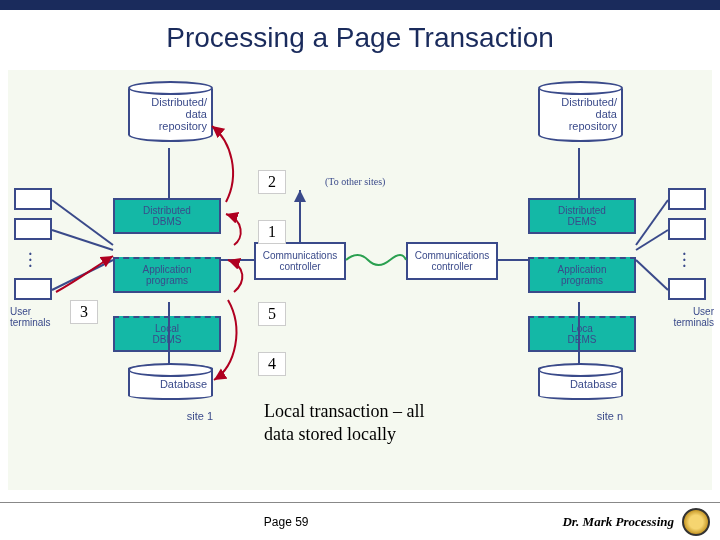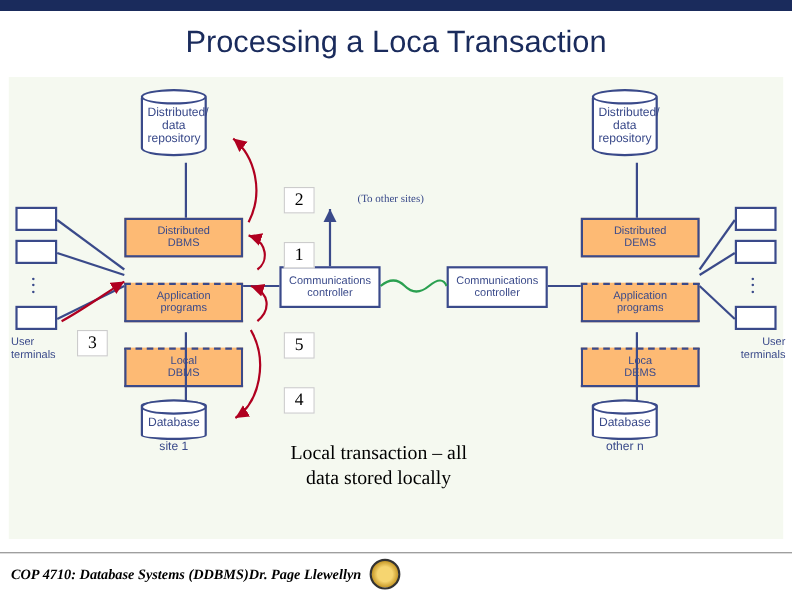--- a/index.html
+++ b/index.html
@@ -54,56 +54,56 @@
     border-radius: 50%;
     background: radial-gradient(circle, #f6d570 40%, #c89a2a 70%);
     border: 2px solid #333;
     margin-left: 8px;
     flex: 0 0 auto;
   }
 
   
   .cyl {
     position: absolute;
-    width: 60px;
+    width: 85px;
     font-family: Arial, sans-serif;
     font-size: 11px;
     color: #3a4a8a;
-    text-align: center;
+    text-align: right;
   }
   .cyl .body {
     border: 2px solid #3a4a8a;
     border-radius: 50% / 12%;
     padding: 12px 4px 8px;
     background: #fff;
   }
   .cyl .top-ellipse {
     position: absolute;
     top: -1px; left: 0; right: 0;
     height: 14px;
     border: 2px solid #3a4a8a;
     border-radius: 50%;
     background: #fff;
   }
   .cyl .label-below {
-    margin-top: 0;
+    margin-top: 10px;
     font-size: 11px;
   }
 
   
   .stack {
     position: absolute;
     width: 108px;
     font-family: Arial, sans-serif;
     font-size: 10px;
     color: #3a4a8a;
   }
   .stack .row {
     border: 2px solid #3a4a8a;
-    background: #fdba74;
+    background: #14b8a6;
     text-align: center;
     padding: 5px 2px;
   }
   .stack .row + .row { border-top-style: dashed; margin-top: 23px; }
 
   
   .comm {
     position: absolute;
     width: 92px;
     border: 2px solid #3a4a8a;
@@ -149,42 +149,41 @@
     line-height: 22px;
     z-index: 10;
   }
 
   .caption {
     position: absolute;
     font-family: Georgia, serif;
     font-size: 18px;
     color: #000;
     line-height: 1.25;
-    text-align: center;
   }
   .tos {
     position: absolute;
     font-family: Liberation Serif, serif;
     font-size: 10px;
     color: #3a4a8a;
   }
 
   svg.overlay {
     position: absolute;
     top: 0; left: 0;
     width: 100%; height: 100%;
     pointer-events: none;
     z-index: 5;
   }
 </style>
 </head>
 <body>
 
 <div class="top-bar"></div>
-<div class="title">Processing a Loca Transaction</div>
+<div class="title">Processing a Page Transaction</div>
 
 <div class="diagram-area">
 
   <div class="termbox" style="top:118px; left:6px"></div>
   <div class="termbox" style="top:148px; left:6px"></div>
   <div class="vdots" style="top:182px; left:20px">·<br>·<br>·</div>
   <div class="termbox" style="top:208px; left:6px"></div>
   <div class="term-label" style="top:236px; left:2px">User
 terminals</div>
 
@@ -234,21 +233,21 @@
 
   <div class="cyl" style="top:294px; left:120px">
     <div class="top-ellipse"></div>
     <div class="body">Database</div>
     <div class="label-below">site 1</div>
   </div>
 
   <div class="cyl" style="top:294px; left:530px">
     <div class="top-ellipse"></div>
     <div class="body">Database</div>
-    <div class="label-below">other n</div>
+    <div class="label-below">site n</div>
   </div>
 
   <div class="tos" style="top:106px; left:317px">(To other sites)</div>
 
   <div class="num" style="top:100px; left:250px">2</div>
   <div class="num" style="top:150px; left:250px">1</div>
   <div class="num" style="top:230px; left:62px">3</div>
   <div class="num" style="top:232px; left:250px">5</div>
   <div class="num" style="top:282px; left:250px">4</div>
 
@@ -296,16 +295,16 @@
     <path d="M218 132 C232 105, 224 72, 204 56" stroke="#b00020" stroke-width="2" fill="none" marker-end="url(#ah)"></path>
 
     <path d="M226 222 C238 212, 238 196, 220 190" stroke="#b00020" stroke-width="2" fill="none" marker-end="url(#ah)"></path>
 
     <path d="M220 230 C236 258, 228 296, 206 310" stroke="#b00020" stroke-width="2" fill="none" marker-end="url(#ah)"></path>
   </svg>
 
 </div>
 
 <div class="footer">
-  <span class="course">COP 4710: Database Systems  (DDBMS)</span>
-  <span class="author">Dr. Page Llewellyn</span>
+  <span class="page">Page 59</span>
+  <span class="author">Dr. Mark Processing</span>
   <span class="logo"></span>
 </div>
 
 </body></html>

